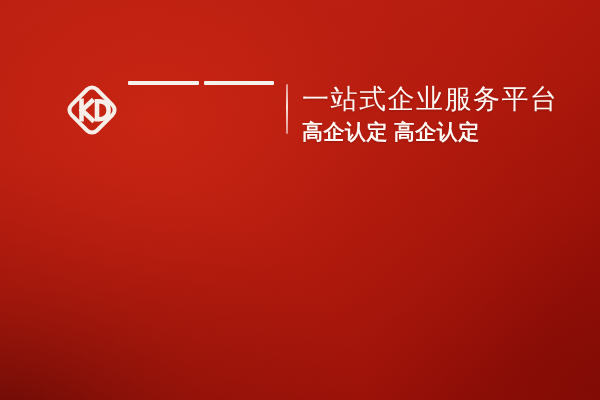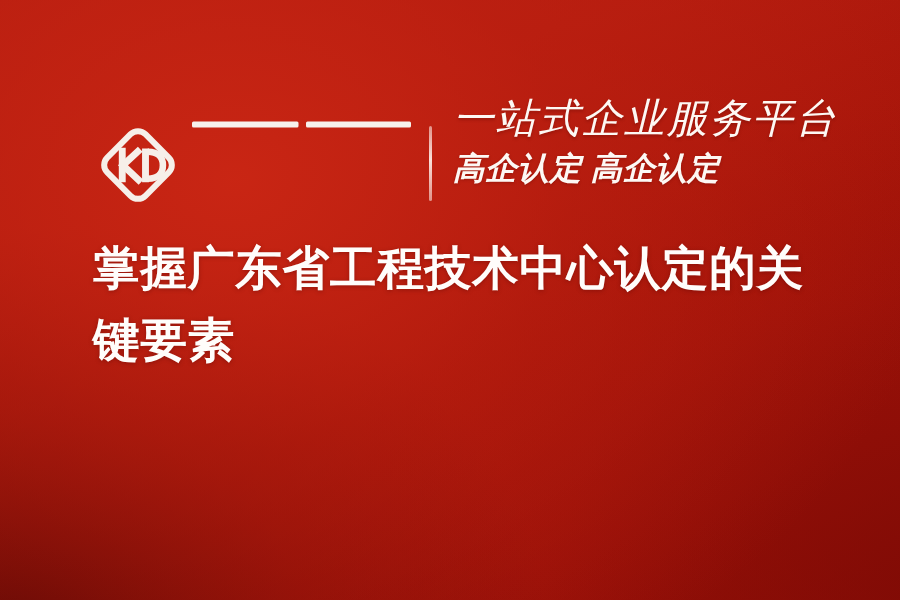--- a/index.html
+++ b/index.html
@@ -107,22 +107,21 @@
     width: 2px;
     height: 50px;
     background: linear-gradient(to bottom, rgba(255,240,235,0.55), rgba(255,240,235,0.92) 45%, rgba(255,240,235,0.55));
     border-radius: 1px;
   }
 
   
   #slogan-block {
     position: absolute;
     left: 302px;
-    top: 27px;
-    font-style: italic;
+    top: 47px;
   }
   #slogan-primary {
     display: block;
     font-size: 27px;
     line-height: 33px;
     font-weight: 400;
     color: #fdf8f4;
     letter-spacing: 1.5px;
     white-space: nowrap;
     text-shadow: 0 1px 2px rgba(80,6,3,0.30);
@@ -183,15 +182,14 @@
 
     <div id="header-divider"></div>
 
     <div id="slogan-block">
       <span id="slogan-primary">一站式企业服务平台</span>
       <span id="slogan-secondary">高企认定 高企认定</span>
     </div>
 
   </div>
 
-  <div id="headline">掌握广东省工程技术中心认定的关键要素</div>
 
 </div>
 
 </body></html>

